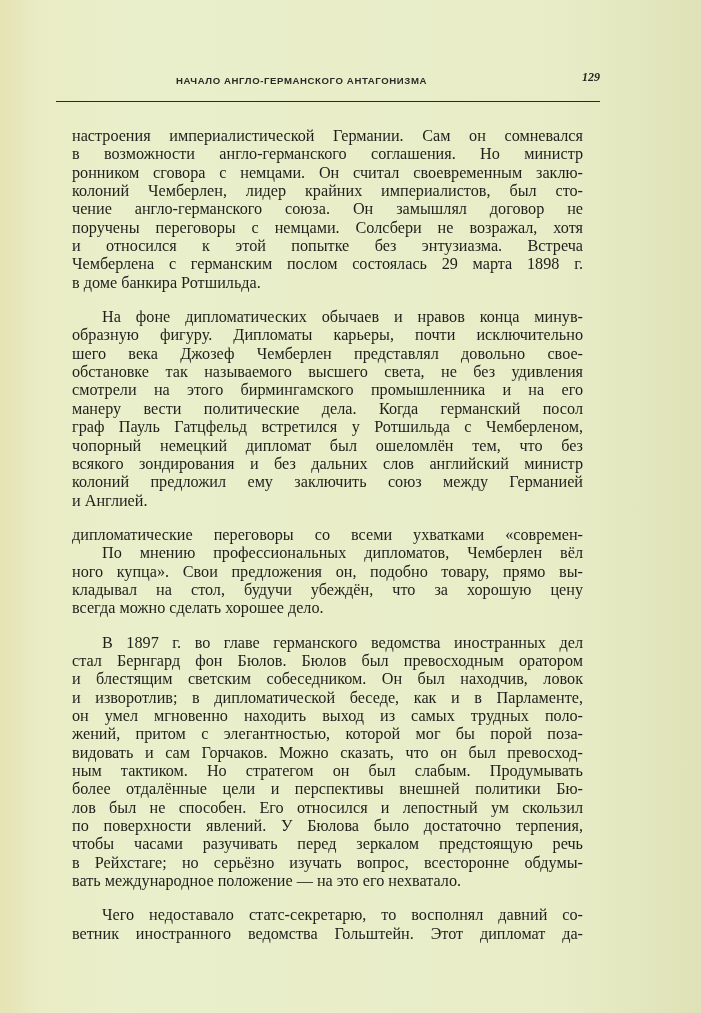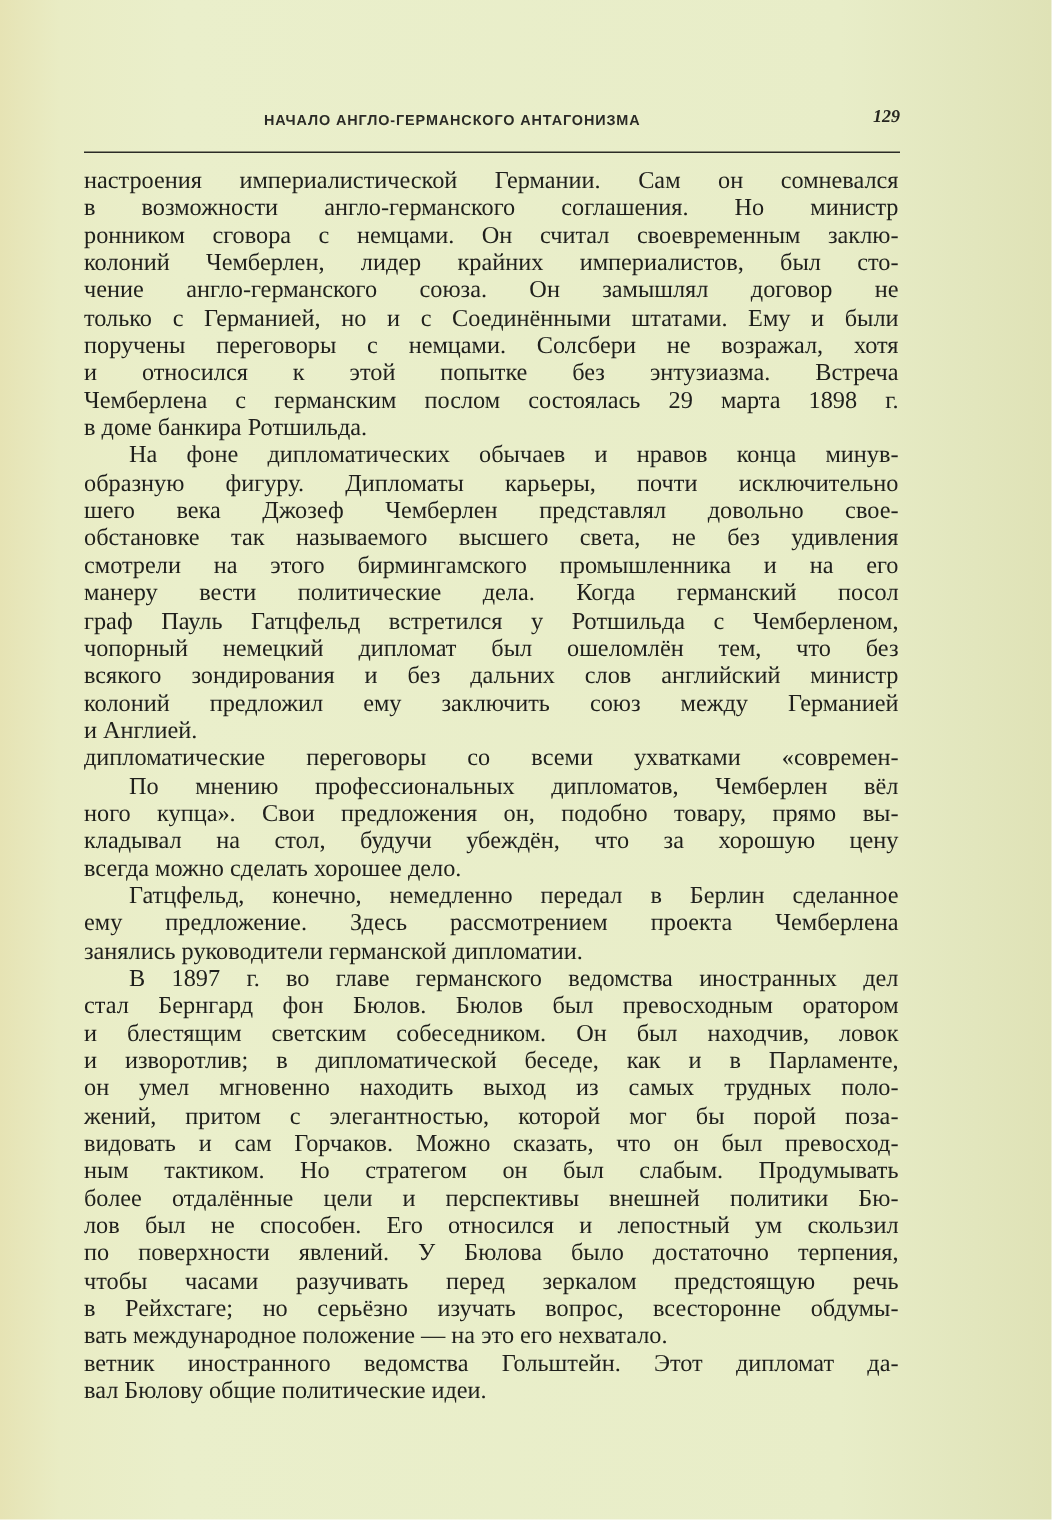--- a/index.html
+++ b/index.html
@@ -70,21 +70,21 @@
     text-align-last: justify;
     height: 18.35px;
   }
   .line.last {
     text-align-last: left;
   }
   .line.indent {
     padding-left: 30px;
   }
   .para {
-    margin: 0;
+    margin: 16px;
   }
 </style>
 </head>
 <body>
 
 <div class="page">
 
   <div class="running-head">
     <span class="running-title">НАЧАЛО АНГЛО-ГЕРМАНСКОГО АНТАГОНИЗМА</span>
     <span class="page-number">129</span>
@@ -92,21 +92,20 @@
   <div class="head-rule"></div>
 
   <div class="body-text">
 
     <div class="para">
       <span class="line">настроения империалистической Германии. Сам он сомневался</span>
       <span class="line">в возможности англо-германского соглашения. Но министр</span>
       <span class="line">ронником сговора с немцами. Он считал своевременным заклю-</span>
       <span class="line">колоний Чемберлен, лидер крайних империалистов, был сто-</span>
       <span class="line">чение англо-германского союза. Он замышлял договор не</span>
-      <span class="line">только с Германией, но и с Соединёнными штатами. Ему и были</span>
       <span class="line">поручены переговоры с немцами. Солсбери не возражал, хотя</span>
       <span class="line">и относился к этой попытке без энтузиазма. Встреча</span>
       <span class="line">Чемберлена с германским послом состоялась 29 марта 1898 г.</span>
       <span class="line last">в доме банкира Ротшильда.</span>
     </div>
 
     <div class="para">
       <span class="line indent">На фоне дипломатических обычаев и нравов конца минув-</span>
       <span class="line">образную фигуру. Дипломаты карьеры, почти исключительно</span>
       <span class="line">шего века Джозеф Чемберлен представлял довольно свое-</span>
@@ -121,42 +120,37 @@
     </div>
 
     <div class="para">
       <span class="line">дипломатические переговоры со всеми ухватками «современ-</span>
       <span class="line indent">По мнению профессиональных дипломатов, Чемберлен вёл</span>
       <span class="line">ного купца». Свои предложения он, подобно товару, прямо вы-</span>
       <span class="line">кладывал на стол, будучи убеждён, что за хорошую цену</span>
       <span class="line last">всегда можно сделать хорошее дело.</span>
     </div>
 
-    <div class="para">
-      <span class="line indent">Гатцфельд, конечно, немедленно передал в Берлин сделанное</span>
-      <span class="line">ему предложение. Здесь рассмотрением проекта Чемберлена</span>
-      <span class="line last">занялись руководители германской дипломатии.</span>
-    </div>
 
     <div class="para">
       <span class="line indent">В 1897 г. во главе германского ведомства иностранных дел</span>
       <span class="line">стал Бернгард фон Бюлов. Бюлов был превосходным оратором</span>
       <span class="line">и блестящим светским собеседником. Он был находчив, ловок</span>
       <span class="line">и изворотлив; в дипломатической беседе, как и в Парламенте,</span>
       <span class="line">он умел мгновенно находить выход из самых трудных поло-</span>
       <span class="line">жений, притом с элегантностью, которой мог бы порой поза-</span>
       <span class="line">видовать и сам Горчаков. Можно сказать, что он был превосход-</span>
       <span class="line">ным тактиком. Но стратегом он был слабым. Продумывать</span>
       <span class="line">более отдалённые цели и перспективы внешней политики Бю-</span>
       <span class="line">лов был не способен. Его относился и лепостный ум скользил</span>
       <span class="line">по поверхности явлений. У Бюлова было достаточно терпения,</span>
       <span class="line">чтобы часами разучивать перед зеркалом предстоящую речь</span>
       <span class="line">в Рейхстаге; но серьёзно изучать вопрос, всесторонне обдумы-</span>
       <span class="line last">вать международное положение — на это его нехватало.</span>
     </div>
 
     <div class="para">
+      <span class="line indent">Чего недоставало статс-секретарю, то восполнял давний со-</span>
       <span class="line">ветник иностранного ведомства Гольштейн. Этот дипломат да-</span>
-      <span class="line last">вал Бюлову общие политические идеи.</span>
     </div>
 
   </div>
 </div>
 
 </body></html>

